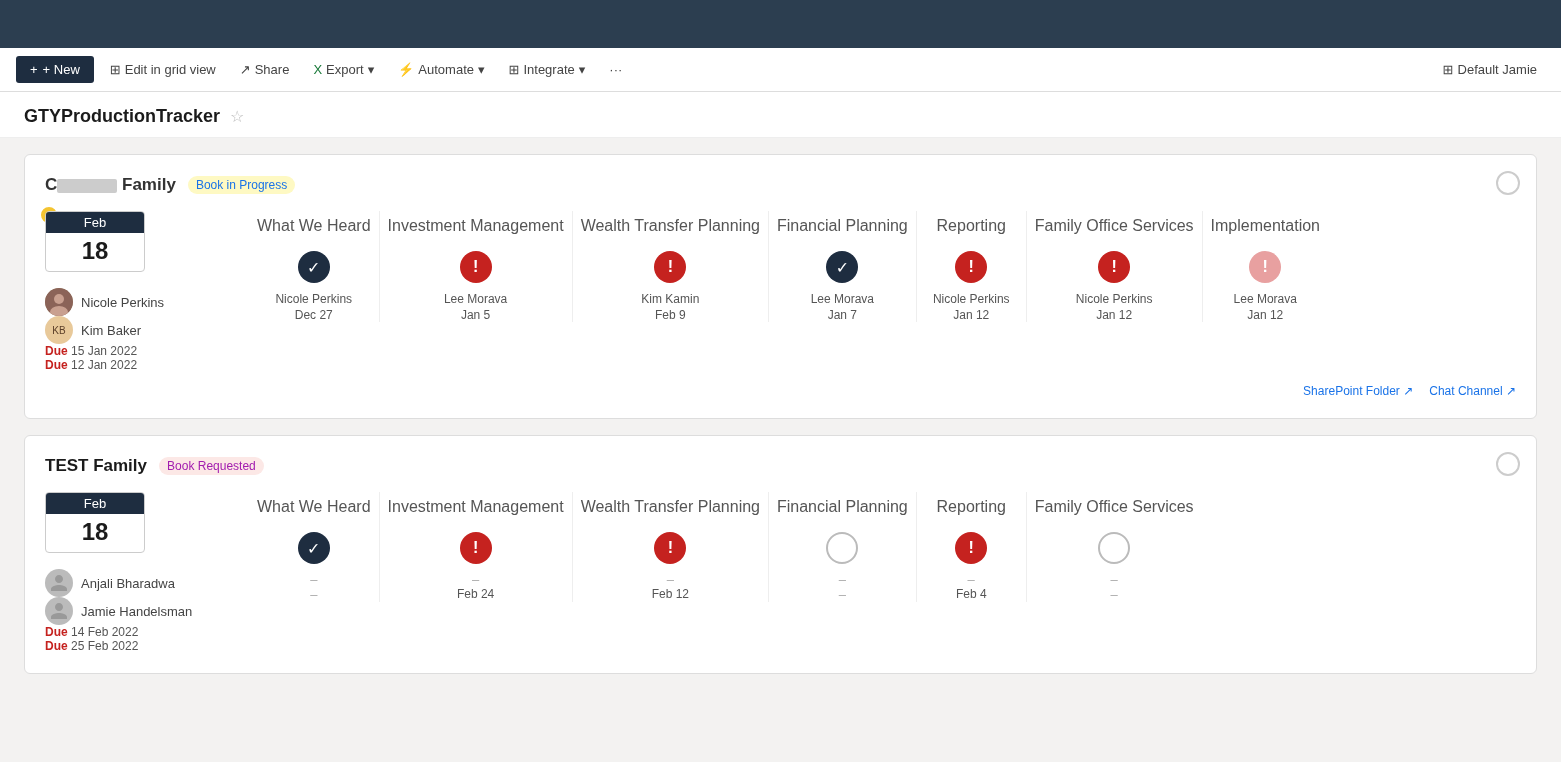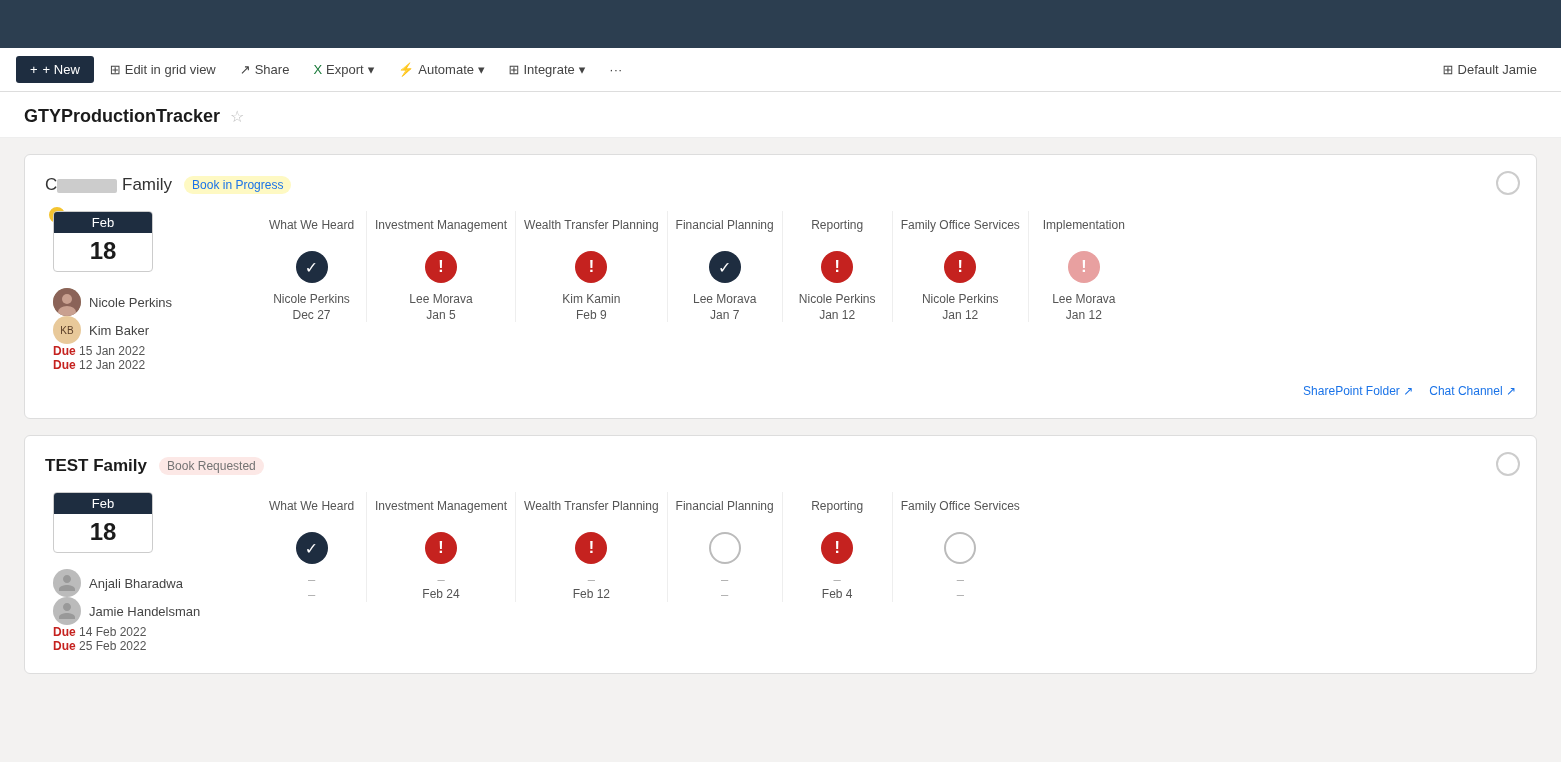--- a/index.html
+++ b/index.html
@@ -101,38 +101,37 @@
     .status-badge {
       background: #fef9c3;
       color: #1a73e8;
       padding: 2px 8px;
       border-radius: 10px;
       font-size: 12px;
     }
 
     .status-badge.requested {
       background: #fce8e6;
-      color: #737373;
+      color: #a21caf;
     }
 
     .card-circle {
       position: absolute;
       top: 16px;
       right: 16px;
       width: 24px;
       height: 24px;
       border: 2px solid #ccc;
       border-radius: 50%;
     }
 
     .card-body {
       display: flex;
       gap: 24px;
       align-items: flex-start;
-      margin-left: 8px;
     }
 
     .left-panel {
       display: flex;
       flex-direction: column;
       gap: 12px;
       min-width: 180px;
     }
 
     .calendar-widget {
@@ -241,21 +240,21 @@
       align-items: center;
       min-width: 110px;
       padding: 0 8px;
       text-align: center;
       border-right: 1px solid #eee;
     }
 
     .col-item:last-child { border-right: none; }
 
     .col-header {
-      font-size: 12px;
+      font-size: 16px;
       color: #555;
       font-weight: 500;
       margin-bottom: 10px;
       line-height: 1.3;
       min-height: 30px;
       display: flex;
       align-items: center;
       justify-content: center;
     }
 
@@ -402,21 +401,21 @@
 
 <div class="page-title-bar">
   <span class="page-title">GTYProductionTracker</span>
   <span class="star-icon">☆</span>
 </div>
 
 <div class="main-content" id="main-content">
 
 <div class="card">
     <div class="card-header">
-      <span style="font-size:17px;font-weight:400;">C<span class="name-redact"></span> Family</span>
+      <span style="font-size:17px;font-weight:700;">C<span class="name-redact"></span> Family</span>
       <span class="status-badge">Book in Progress</span>
     </div>
     <div class="card-circle"></div>
     <div class="card-body">
       <div class="left-panel">
         <div style="position:relative;display:inline-block;width:fit-content;">
           <div class="yellow-dot"></div>
           <div class="calendar-widget">
             <div class="calendar-month">Feb</div>
             <div class="calendar-day">18</div>

